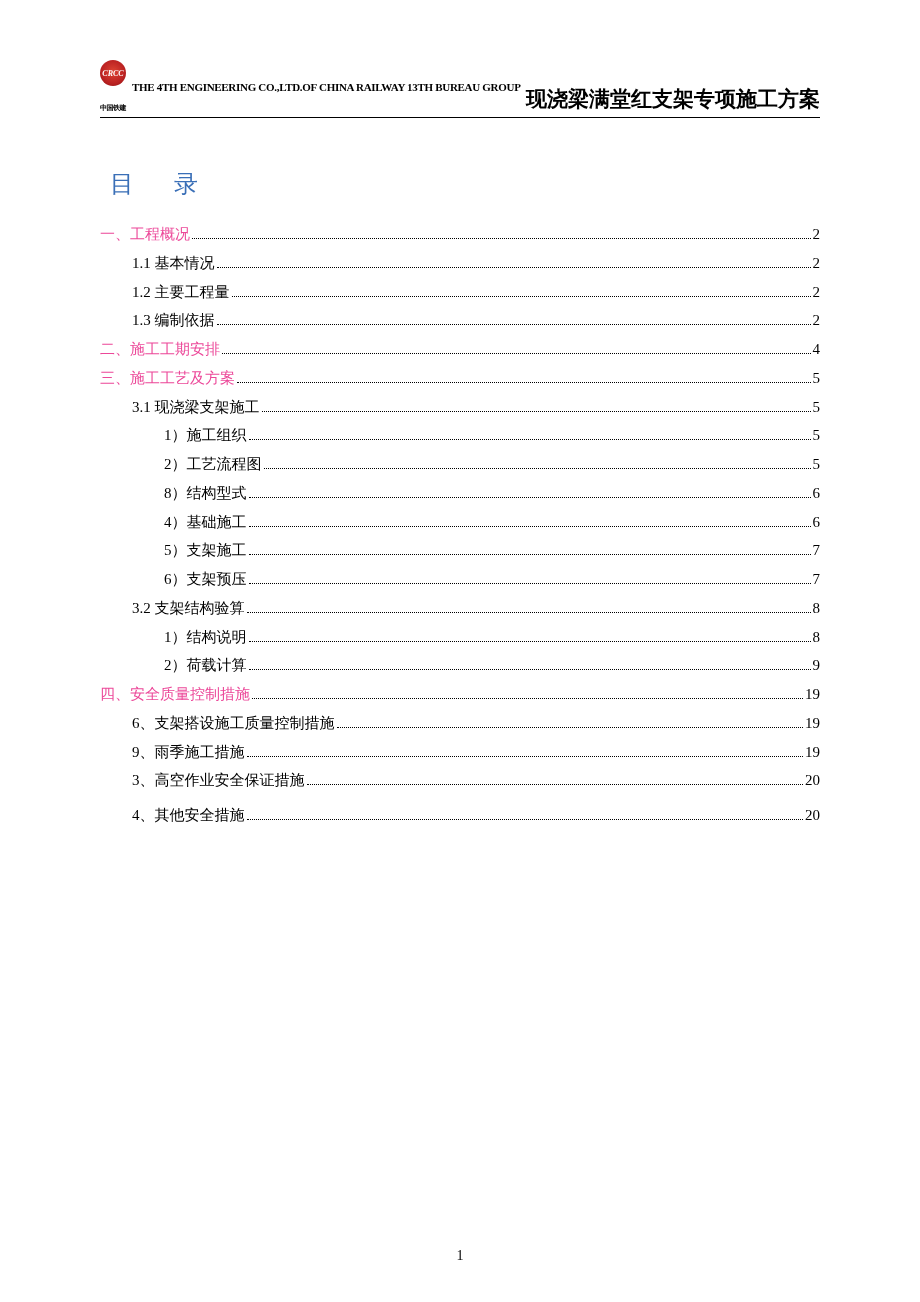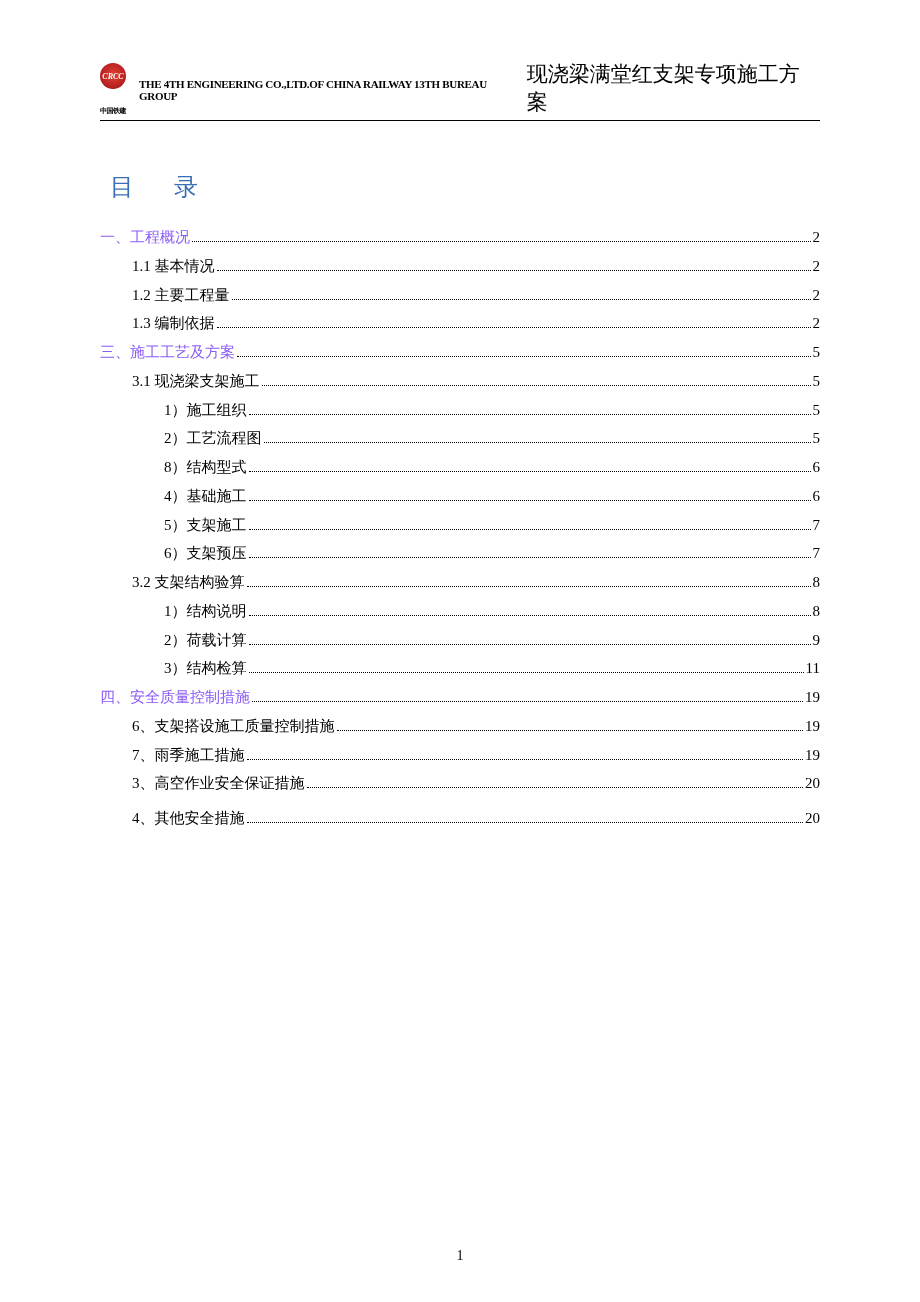--- a/index.html
+++ b/index.html
@@ -17,21 +17,21 @@
       display: flex;
       justify-content: space-between;
       align-items: flex-end;
       border-bottom: 1.5px solid #000;
       padding-bottom: 4px;
       margin-bottom: 50px;
     }
     .logo-block {
       display: flex;
       align-items: center;
-      gap: 13px;
+      gap: 6px;
     }
     .logo-icon {
       display: flex;
       flex-direction: column;
       align-items: center;
     }
     .logo-circle {
       width: 26px;
       height: 26px;
       border-radius: 50%;
@@ -57,41 +57,41 @@
       letter-spacing: -1px;
     }
     .logo-en {
       font-size: 11px;
       font-weight: bold;
       letter-spacing: -0.3px;
     }
     .doc-title {
       font-family: "KaiTi","楷体",serif;
       font-size: 21px;
-      font-weight: normal;
+      font-weight: bold;
     }
     .toc-title {
       font-family: "SimHei","黑体",sans-serif;
       font-size: 24px;
       font-weight: normal;
       color: #3a6fb7;
       margin-left: 10px;
       margin-bottom: 24px;
       letter-spacing: 40px;
     }
     .toc { font-size: 15px; color: #000; }
     .toc-row {
       display: flex;
       align-items: baseline;
       white-space: nowrap;
       margin-bottom: 7px;
       line-height: 1.45;
     }
     .lvl1 { padding-left: 0; }
-    .lvl1 .label-part { color: #8b5cf6; }
+    .lvl1 .label-part { color: #ec4899; }
     .lvl2 { padding-left: 32px; }
     .lvl3 { padding-left: 64px; text-align: right; }
     .dots {
       flex: 1;
       border-bottom: 1.5px dotted #000;
       margin: 0 2px 3px 2px;
       min-width: 10px;
     }
     .pagenum { }
     .spacer { height: 6px; }
@@ -137,20 +137,25 @@
         <span class="label-part">1.2 主要工程量</span>
         <span class="dots"></span>
         <span class="pagenum">2</span>
       </div>
       <div class="toc-row lvl2">
         <span class="label-part">1.3 编制依据</span>
         <span class="dots"></span>
         <span class="pagenum">2</span>
       </div>
       <div class="toc-row lvl1">
+        <span class="label-part">二、施工工期安排</span>
+        <span class="dots"></span>
+        <span class="pagenum">4</span>
+      </div>
+      <div class="toc-row lvl1">
         <span class="label-part">三、施工工艺及方案</span>
         <span class="dots"></span>
         <span class="pagenum">5</span>
       </div>
       <div class="toc-row lvl2">
         <span class="label-part">3.1 现浇梁支架施工</span>
         <span class="dots"></span>
         <span class="pagenum">5</span>
       </div>
       <div class="toc-row lvl3">
@@ -191,37 +196,32 @@
       <div class="toc-row lvl3">
         <span class="label-part">1）结构说明</span>
         <span class="dots"></span>
         <span class="pagenum">8</span>
       </div>
       <div class="toc-row lvl3">
         <span class="label-part">2）荷载计算</span>
         <span class="dots"></span>
         <span class="pagenum">9</span>
       </div>
-      <div class="toc-row lvl3">
-        <span class="label-part">3）结构检算</span>
-        <span class="dots"></span>
-        <span class="pagenum">11</span>
-      </div>
       <div class="toc-row lvl1">
         <span class="label-part">四、安全质量控制措施</span>
         <span class="dots"></span>
         <span class="pagenum">19</span>
       </div>
       <div class="toc-row lvl2">
         <span class="label-part">6、支架搭设施工质量控制措施</span>
         <span class="dots"></span>
         <span class="pagenum">19</span>
       </div>
       <div class="toc-row lvl2">
-        <span class="label-part">7、雨季施工措施</span>
+        <span class="label-part">9、雨季施工措施</span>
         <span class="dots"></span>
         <span class="pagenum">19</span>
       </div>
       <div class="toc-row lvl2">
         <span class="label-part">3、高空作业安全保证措施</span>
         <span class="dots"></span>
         <span class="pagenum">20</span>
       </div>
       <div class="spacer"></div>
       <div class="toc-row lvl2">

